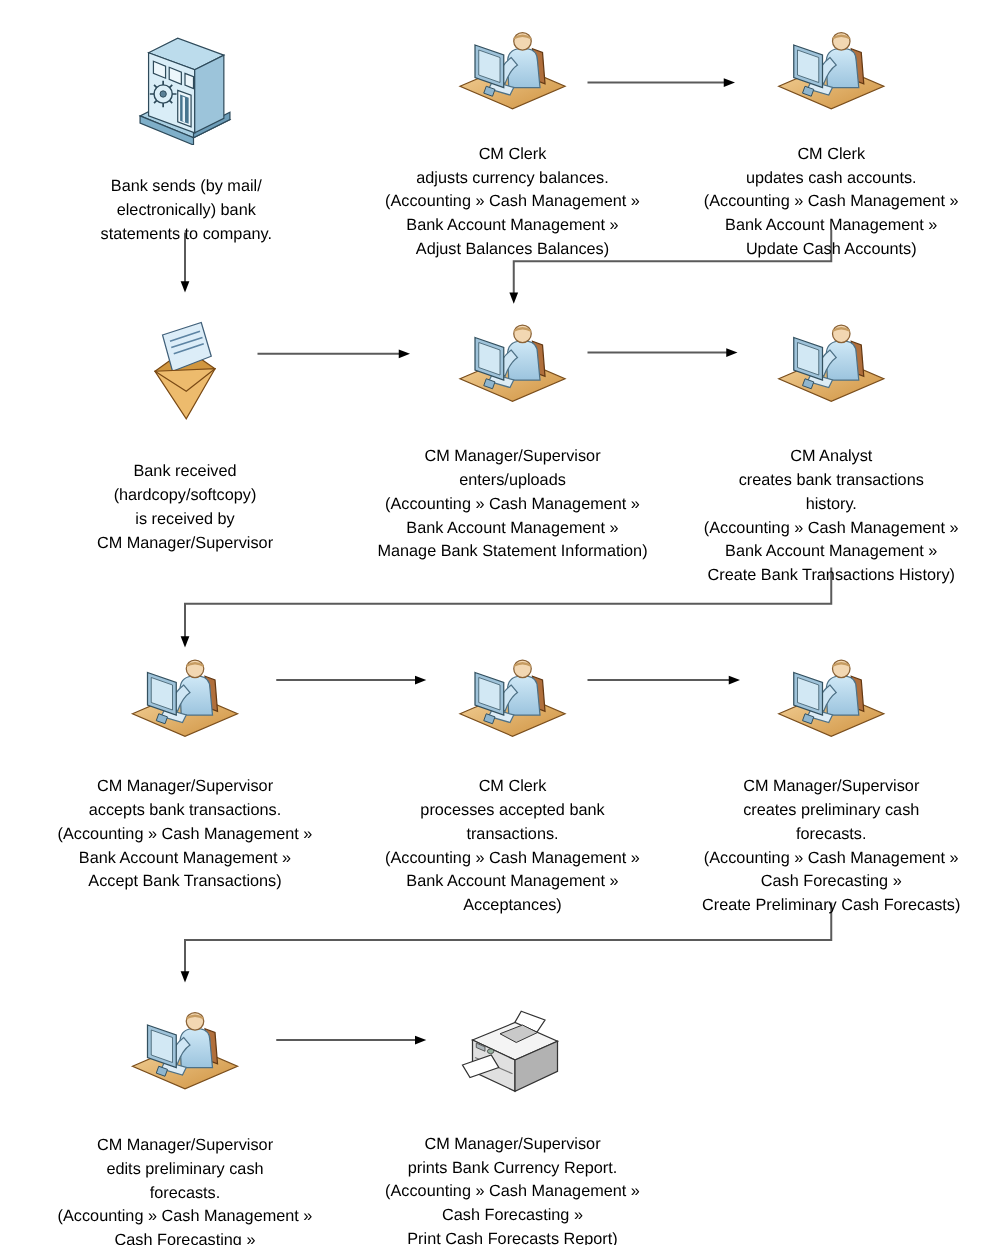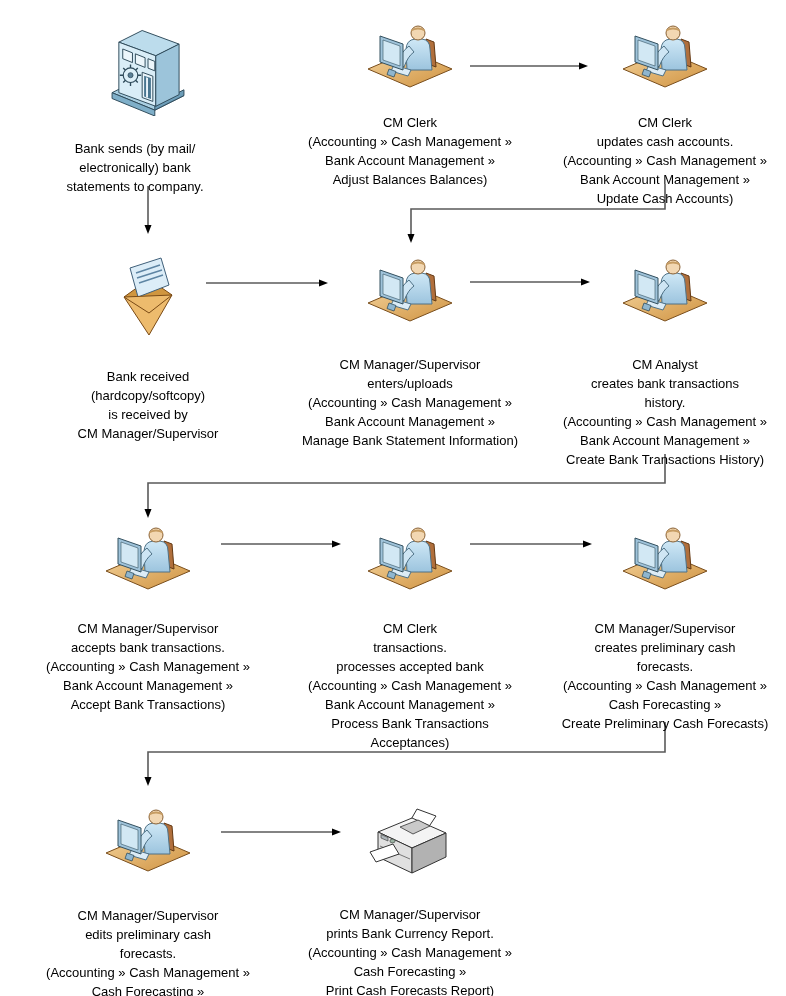--- a/index.html
+++ b/index.html
@@ -126,31 +126,32 @@
     </g>
     <g>
       <polyline points="221,832 333,832"></polyline>
         <polygon points="341,832 332,828.5 332,835.5"></polygon>
     </g>
   </svg>
 
   <svg class="icon" style="left:109px;top:14px" width="78" height="102" viewBox="0 0 80 105">
       <use href="#icon-bank"></use>
     </svg>
-  <div class="label" style="left:0;top:118px">
+  <div class="label" style="left:14px;top:118px">
       <div class="line">Bank sends (by mail/</div>
       <div class="line">electronically) bank</div>
       <div class="line">statements to company.</div>
     </div>
 
   <svg class="icon" style="left:365px;top:24px" width="90" height="66" viewBox="0 0 90 66">
       <use href="#icon-person"></use>
     </svg>
   <div class="label" style="left:275px;top:92px">
       <div class="line">CM Clerk</div>
+      <div class="line">adjusts currency balances.</div>
       <div class="line bold">(Accounting » Cash Management »</div>
       <div class="line bold">Bank Account Management »</div>
       <div class="line bold">Adjust Balances Balances)</div>
     </div>
 
   <svg class="icon" style="left:620px;top:24px" width="90" height="66" viewBox="0 0 90 66">
       <use href="#icon-person"></use>
     </svg>
   <div class="label" style="left:530px;top:92px">
       <div class="line">CM Clerk</div>
@@ -202,25 +203,24 @@
       <div class="line bold">(Accounting » Cash Management »</div>
       <div class="line bold">Bank Account Management »</div>
       <div class="line bold">Accept Bank Transactions)</div>
     </div>
 
   <svg class="icon" style="left:365px;top:526px" width="90" height="66" viewBox="0 0 90 66">
       <use href="#icon-person"></use>
     </svg>
   <div class="label" style="left:275px;top:598px">
       <div class="line">CM Clerk</div>
+      <div class="line">processes accepted bank</div>
       <div class="line">transactions.</div>
-      <div class="line">processes accepted bank</div>
-      <div class="line bold">(Accounting » Cash Management »</div>
-      <div class="line bold">Bank Account Management »</div>
-      <div class="line bold">Process Bank Transactions</div>
+      <div class="line bold">(Accounting » Cash Management »</div>
+      <div class="line bold">Bank Account Management »</div>
       <div class="line bold">Acceptances)</div>
     </div>
 
   <svg class="icon" style="left:620px;top:526px" width="90" height="66" viewBox="0 0 90 66">
       <use href="#icon-person"></use>
     </svg>
   <div class="label" style="left:530px;top:598px">
       <div class="line">CM Manager/Supervisor</div>
       <div class="line">creates preliminary cash</div>
       <div class="line">forecasts.</div>

